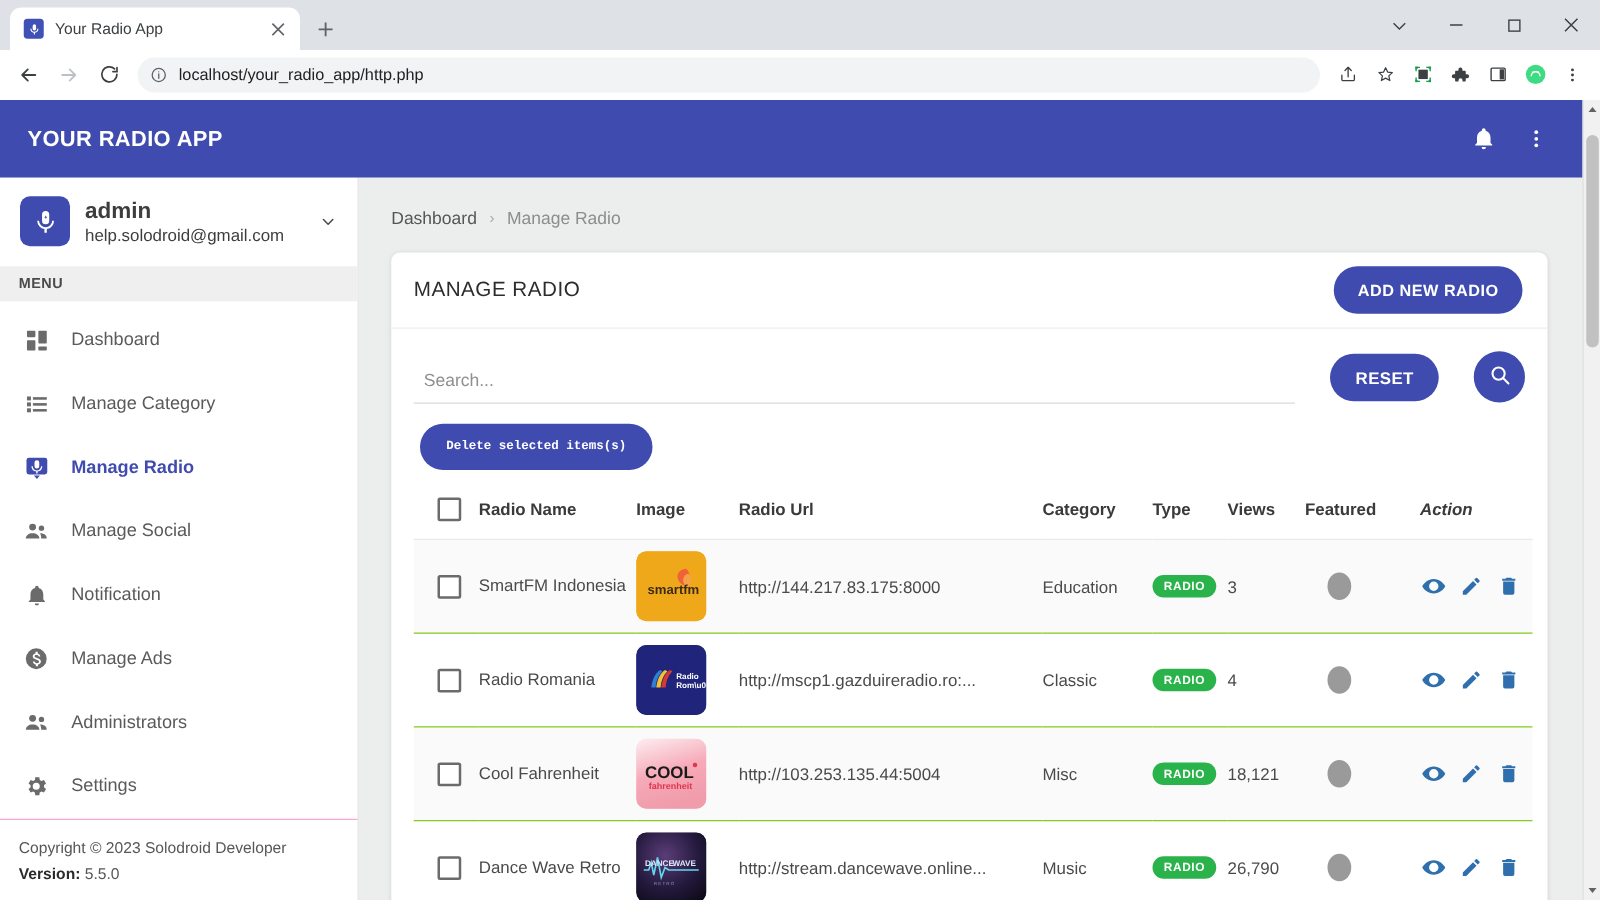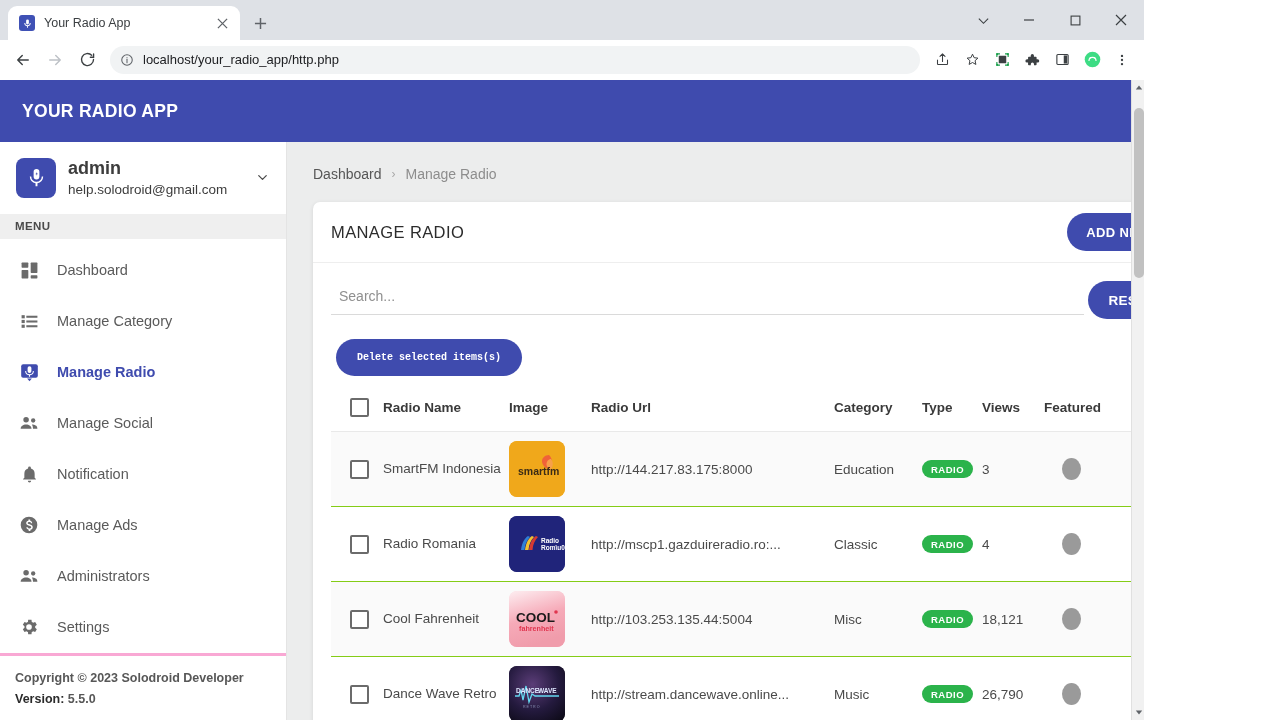--- a/index.html
+++ b/index.html
@@ -4,21 +4,21 @@
 <style>
   * { box-sizing: border-box; margin: 0; padding: 0; }
   html, body {
     width: 1280px; height: 720px;
     font-family: "Liberation Sans", sans-serif;
     overflow: hidden;
     background: #ffffff;
   }
 
   
-  .browser { width: 1144px; height: 720px; display: flex; flex-direction: column; background:#4d7c0f; }
+  .browser { width: 1280px; height: 720px; display: flex; flex-direction: column; background:#4d7c0f; }
   .tabstrip {
     height: 40px; background: #dee1e6; display: flex; align-items: flex-end;
     padding-left: 8px; position: relative;
   }
   .tab {
     width: 232px; height: 34px; background:#fff; border-radius: 9px 9px 0 0;
     display:flex; align-items:center; gap:9px; padding: 0 9px 0 11px;
     position: relative;
   }
   .tab-favicon {
@@ -104,21 +104,21 @@
   }
   .menu { padding-top: 6px; flex: 1 1 auto; }
   .menu-item {
     height: 51px; display:flex; align-items:center; gap:17px; padding-left:18px;
     font-size:14.5px; color:#5a5a5a;
   }
   .menu-item .mi-icon { width:22px; height:22px; display:flex; align-items:center; justify-content:center; flex:0 0 auto;}
   .menu-item.active { color:#3f4bae; font-weight:600; }
 
   .sidebar-footer {
-    border-top:3px solid #f9a8d4; padding: 12px 12px 10px 15px; font-weight: bold;
+    border-top:1px solid #f9a8d4; padding: 12px 12px 10px 15px;
   }
   .copyright { font-size:12.5px; color:#575757; line-height:1.7;}
   .version { font-size:12.5px; color:#575757; line-height:1.7;}
   .version b { color:#2b2b2b; }
 
   
   .content {
     position:absolute; left:287px; top:62px; width:979px; height:578px;
     background:#eceded; overflow:hidden;
   }
@@ -140,21 +140,21 @@
     padding: 0 20px 0 18px; border-bottom:1px solid #eeeeee;
   }
   .card-title { font-size:16.5px; color:#2c2c2c; letter-spacing:0.4px; }
   .btn-primary {
     background:#3f4bae; color:#fff; border:none; border-radius:22px;
     height:38px; padding: 0 19px; font-size:13px; font-weight:700; letter-spacing:0.4px;
     font-family:"Liberation Sans", sans-serif;
   }
 
   .card-body { padding: 18px 18px 0 18px; }
-  .search-row { display:flex; align-items:flex-start; gap:4px; }
+  .search-row { display:flex; align-items:flex-end; gap:28px; }
   .search-input {
     flex:1 1 auto; border:none; border-bottom:1px solid #dadada;
     height: 34px; font-size:14px; color:#333; outline:none; padding: 0 4px 4px 8px;
     font-family:"Liberation Sans", sans-serif; background:transparent;
   }
   .search-input::placeholder { color:#8f8f8f; }
   .btn-reset {
     background:#3f4bae; color:#fff; border:none; border-radius:21px;
     height:38px; padding:0 20px; font-size:13.5px; font-weight:700; letter-spacing:0.3px;
     font-family:"Liberation Sans", sans-serif; margin-bottom:2px;

